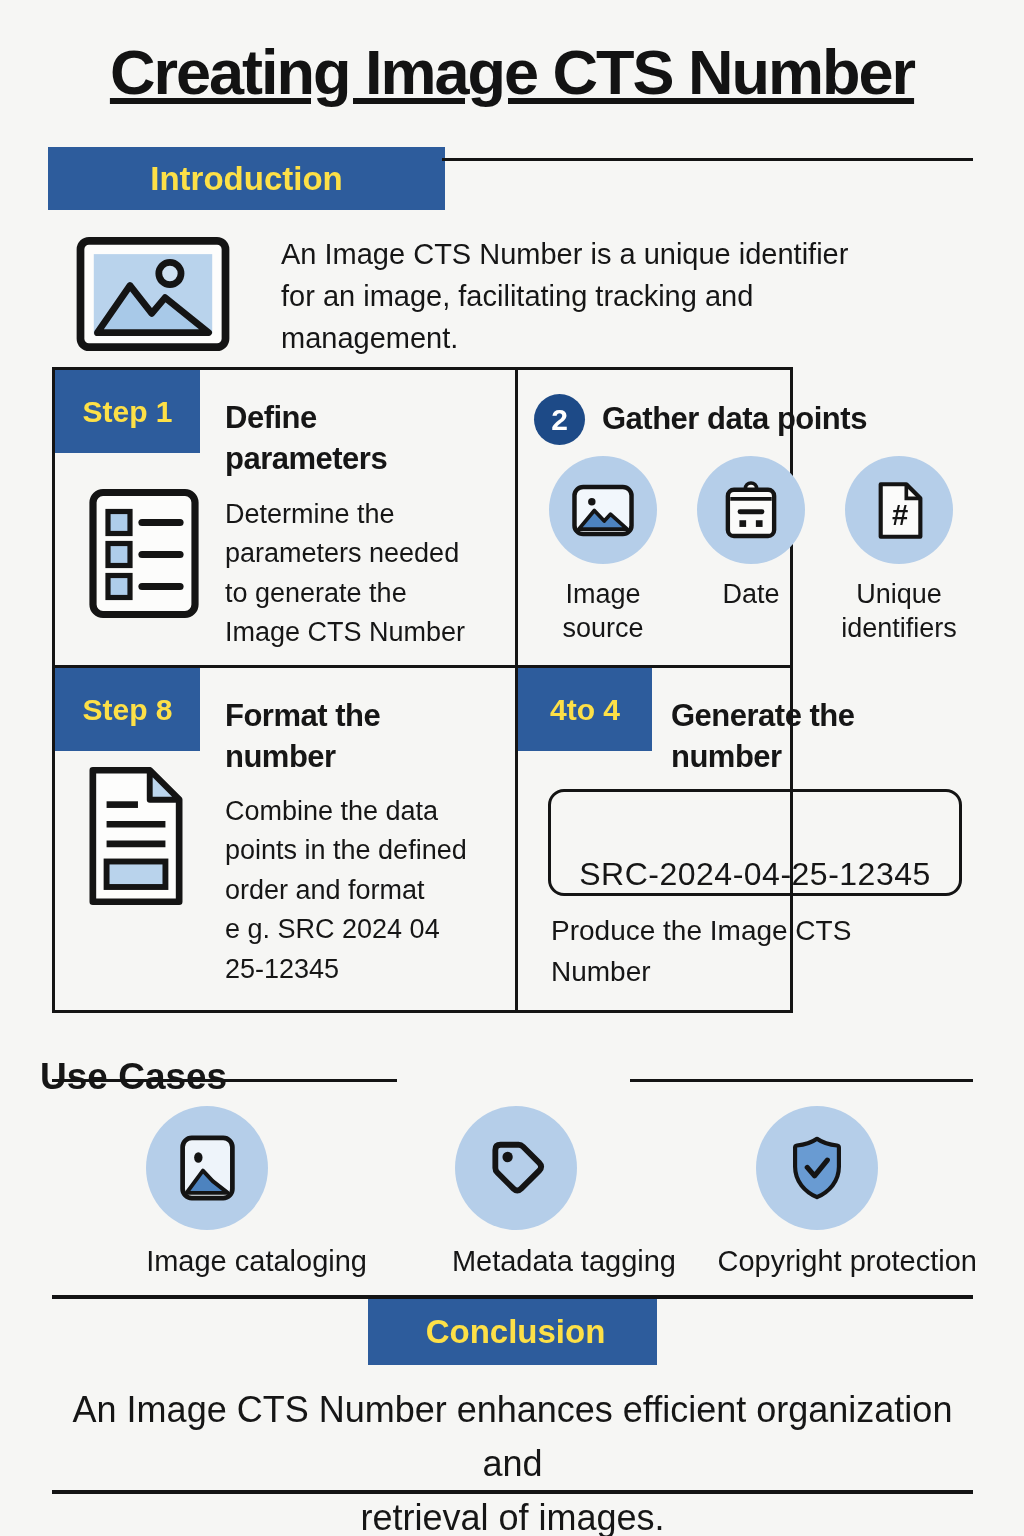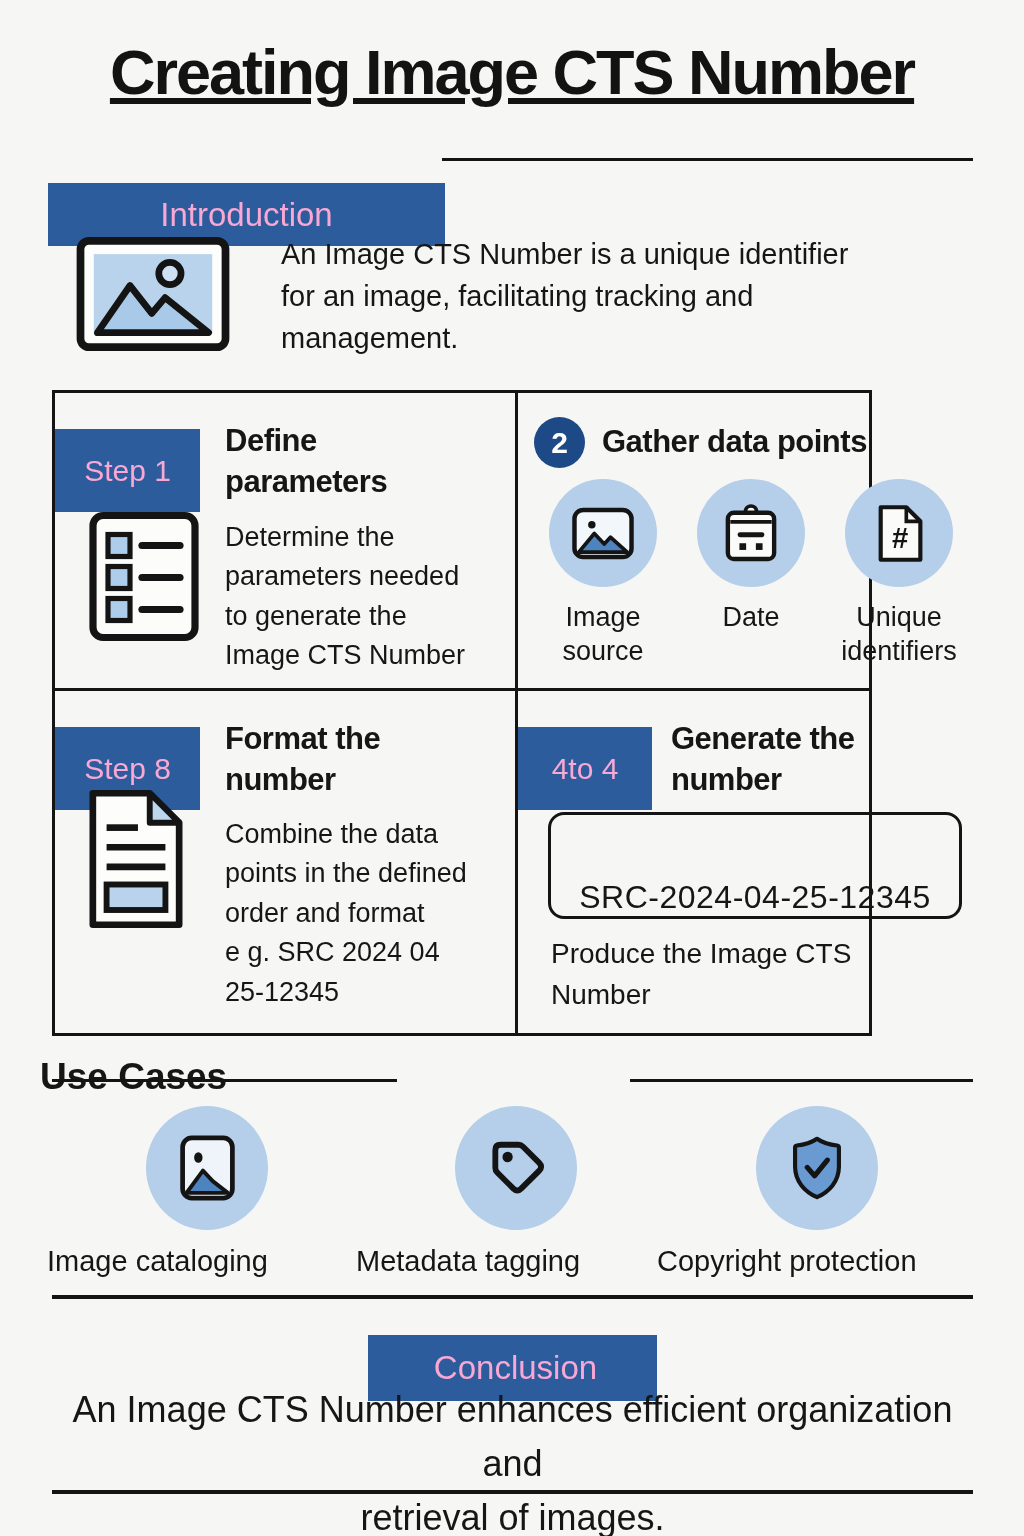--- a/index.html
+++ b/index.html
@@ -7,27 +7,27 @@
     --pagebg:#f6f6f4;
   }
   *{margin:0;padding:0;box-sizing:border-box;}
   body{background:#e8e8e6;font-family:"Liberation Sans",sans-serif;color:var(--ink);}
   .page{position:relative;width:1024px;height:1536px;background:var(--pagebg);margin:0 auto;overflow:hidden;}
   .abs{position:absolute;}
   .pre{white-space:pre-line;}
 
   .title{left:0;top:36px;width:100%;text-align:center;font-size:63px;font-weight:bold;letter-spacing:-2px;color:#131313;text-decoration:underline;}
 
-  .badge{background:var(--accent);color:#f9a8d4;font-weight:normal;display:flex;align-items:center;justify-content:center;margin-top:36px;}
+  .badge{background:var(--accent);color:#fde047;font-weight:bold;display:flex;align-items:center;justify-content:center;}
   .intro-badge{left:48px;top:147px;width:397px;height:63px;font-size:33px;}
   .intro-line{left:442px;top:158px;width:531px;height:3px;background:var(--line);}
   .intro-icon{left:75px;top:236px;}
   .intro-text{left:281px;top:233px;width:680px;font-size:29px;line-height:1.45;}
 
-  .grid{left:52px;top:390px;width:820px;height:646px;border:3px solid var(--line);}
+  .grid{left:52px;top:367px;width:741px;height:646px;border:3px solid var(--line);}
   .divider-v{left:460px;top:0;width:3px;height:100%;background:var(--line);}
   .divider-h{left:0;top:295px;width:100%;height:3px;background:var(--line);}
   .cell{position:absolute;}
   .cell1{left:0;top:0;width:460px;height:295px;}
   .cell2{left:463px;top:0;width:452px;height:295px;}
   .cell3{left:0;top:298px;width:460px;height:342px;}
   .cell4{left:463px;top:298px;width:452px;height:342px;}
   .step-badge{left:0;top:0;width:145px;height:83px;font-size:30px;}
   .step4-badge{width:134px;}
   .cell-title{font-size:31px;font-weight:bold;line-height:1.33;letter-spacing:-0.5px;}
@@ -44,21 +44,21 @@
   .c3-title{left:170px;top:27px;width:250px;}
   .c3-icon{left:30px;top:95px;}
   .c3-body{left:170px;top:124px;width:300px;}
   .c4-title{left:153px;top:27px;width:290px;}
   .code-box{left:30px;top:121px;width:414px;height:107px;border:3.5px solid var(--line);border-radius:16px;display:flex;align-items:flex-end;justify-content:center;font-size:32px;letter-spacing:0.5px;}
   .c4-body{left:33px;top:243px;width:400px;font-size:28px;line-height:1.45;}
 
   .uc-title{left:0;top:1056px;width:100%;text-align:left;font-size:37px;font-weight:bold;padding-left:40px;}
   .uc-line-l{left:52px;top:1079px;width:345px;height:3px;background:var(--line);}
   .uc-line-r{left:630px;top:1079px;width:343px;height:3px;background:var(--line);}
-  .uc-item{position:absolute;top:1106px;width:320px;text-align:left;}
+  .uc-item{position:absolute;top:1106px;width:320px;text-align:right;}
   .uc-item.i0{left:47px;} .uc-item.i1{left:356px;} .uc-item.i2{left:657px;}
   .uc-circle{width:122px;height:124px;border-radius:50%;background:var(--light);margin:0 auto;display:flex;align-items:center;justify-content:center;}
   .uc-label{margin-top:15px;font-size:29px;}
 
   .concl-line-top{left:52px;top:1295px;width:921px;height:3.5px;background:var(--line);}
   .concl-badge{left:368px;top:1299px;width:289px;height:66px;font-size:33px;padding-left:6px;}
   .concl-text{left:52px;top:1383px;width:921px;text-align:center;font-size:36px;line-height:1.5;}
   .concl-line-bot{left:52px;top:1490px;width:921px;height:3.5px;background:var(--line);}
 </style>
 </head>

